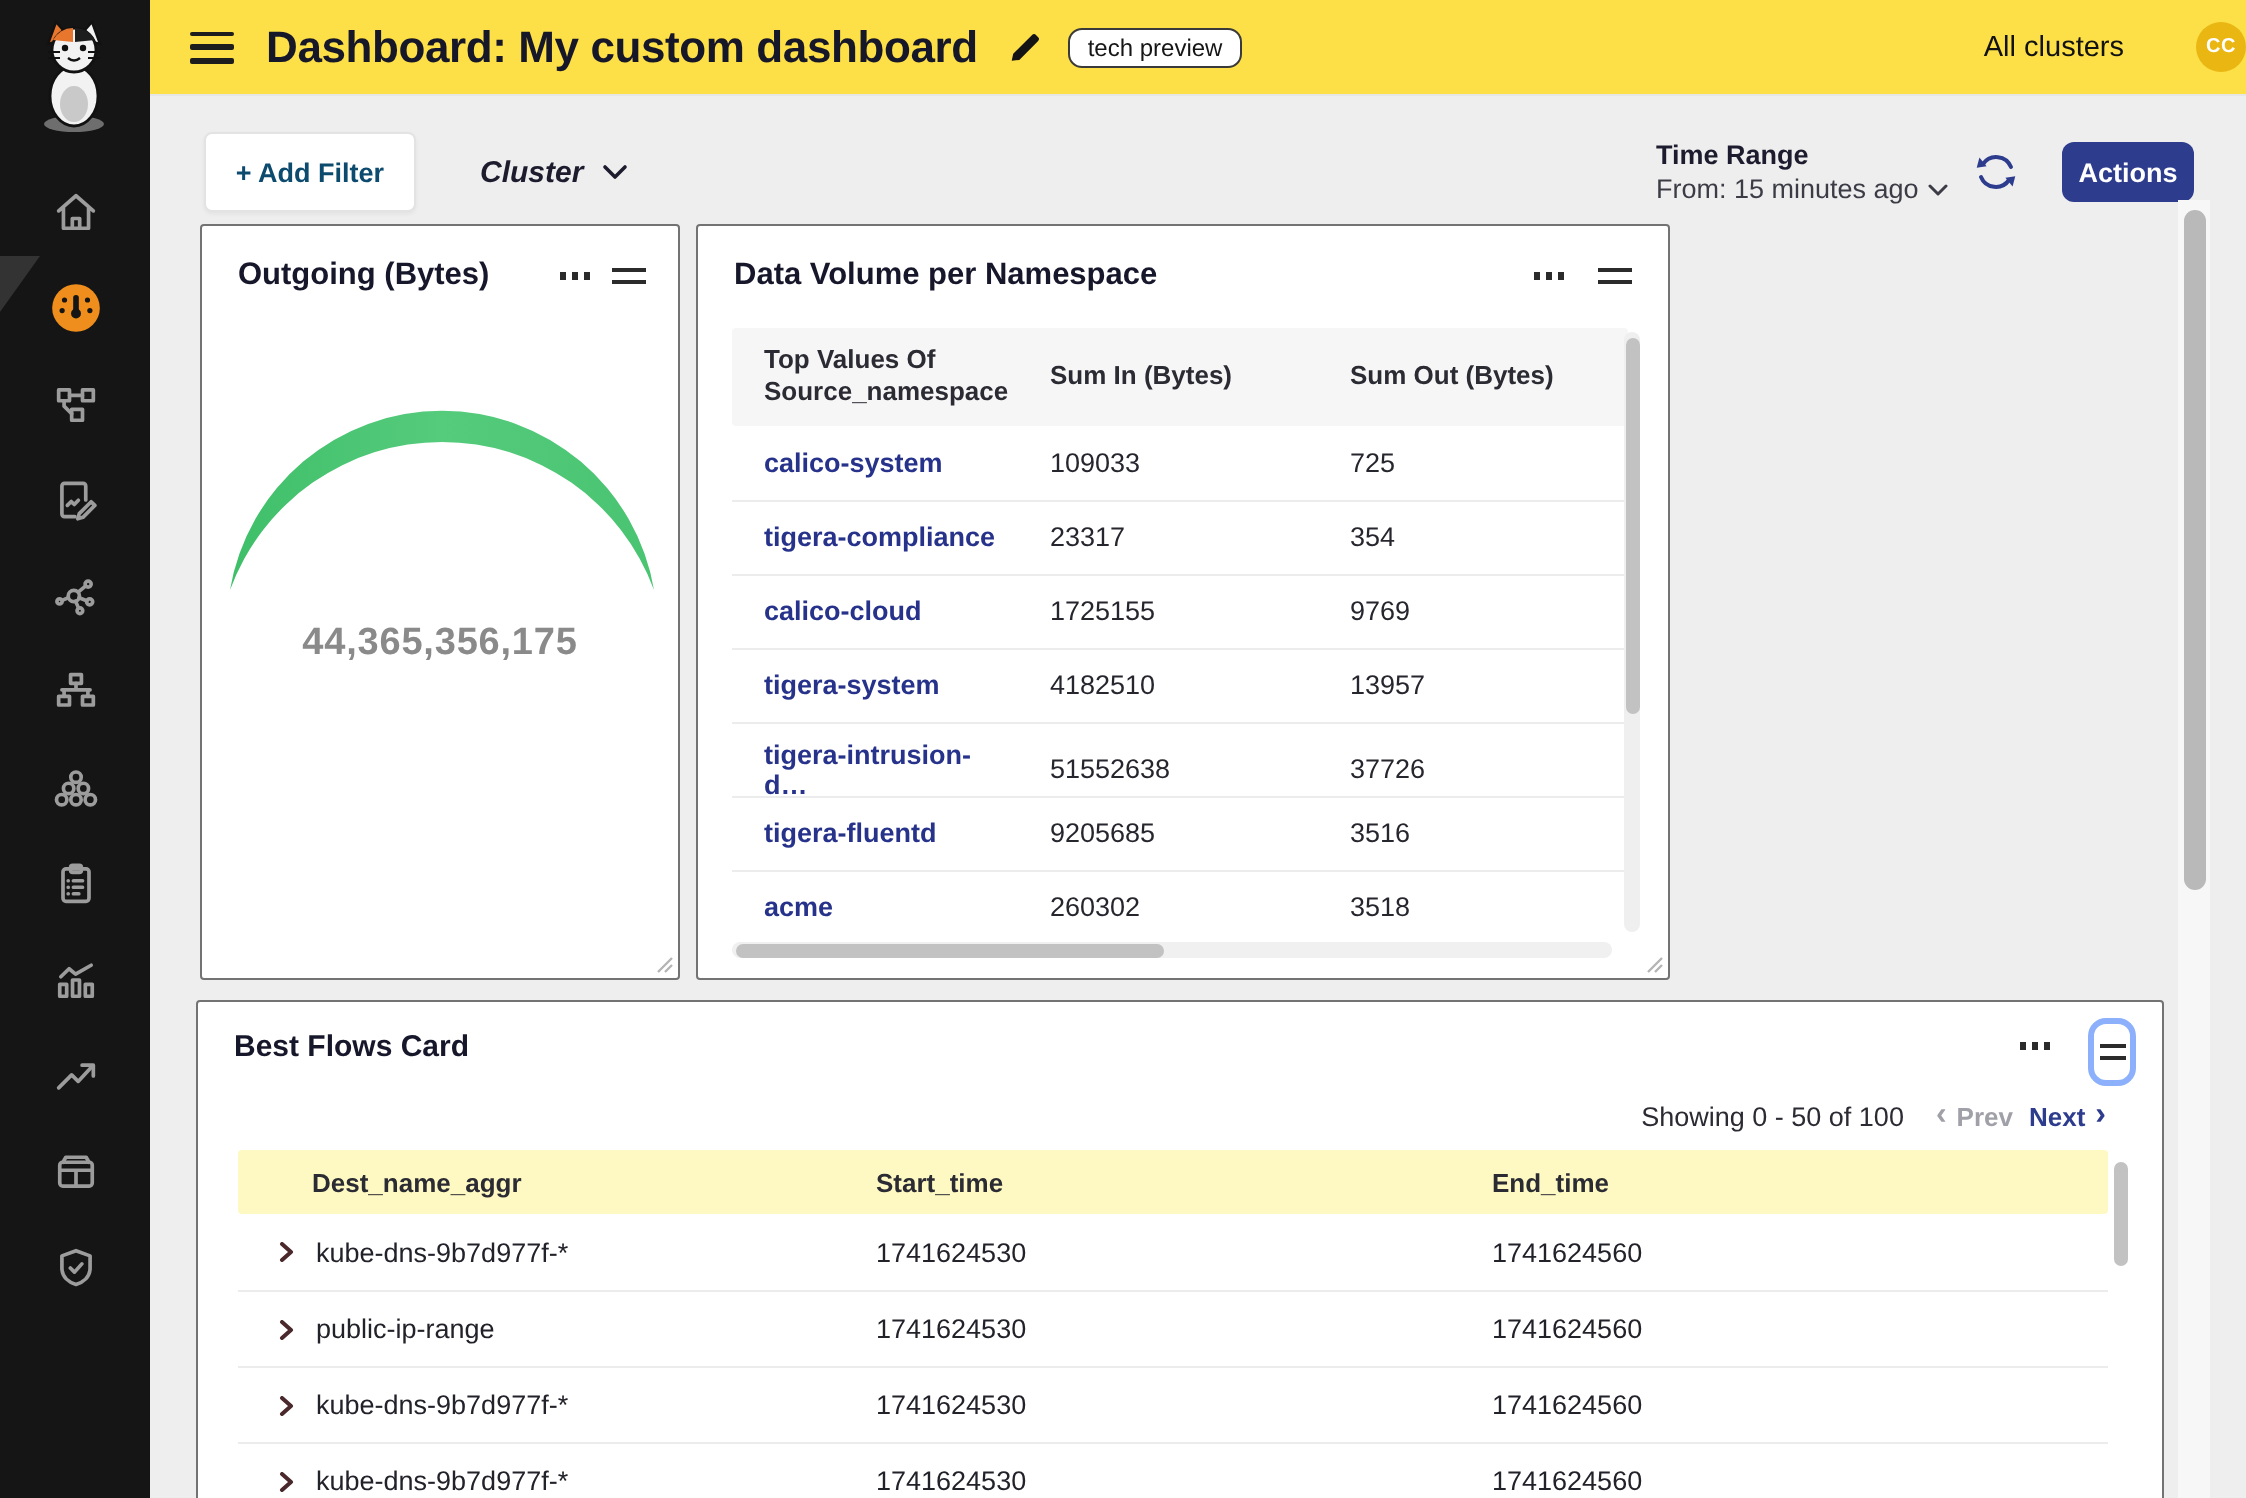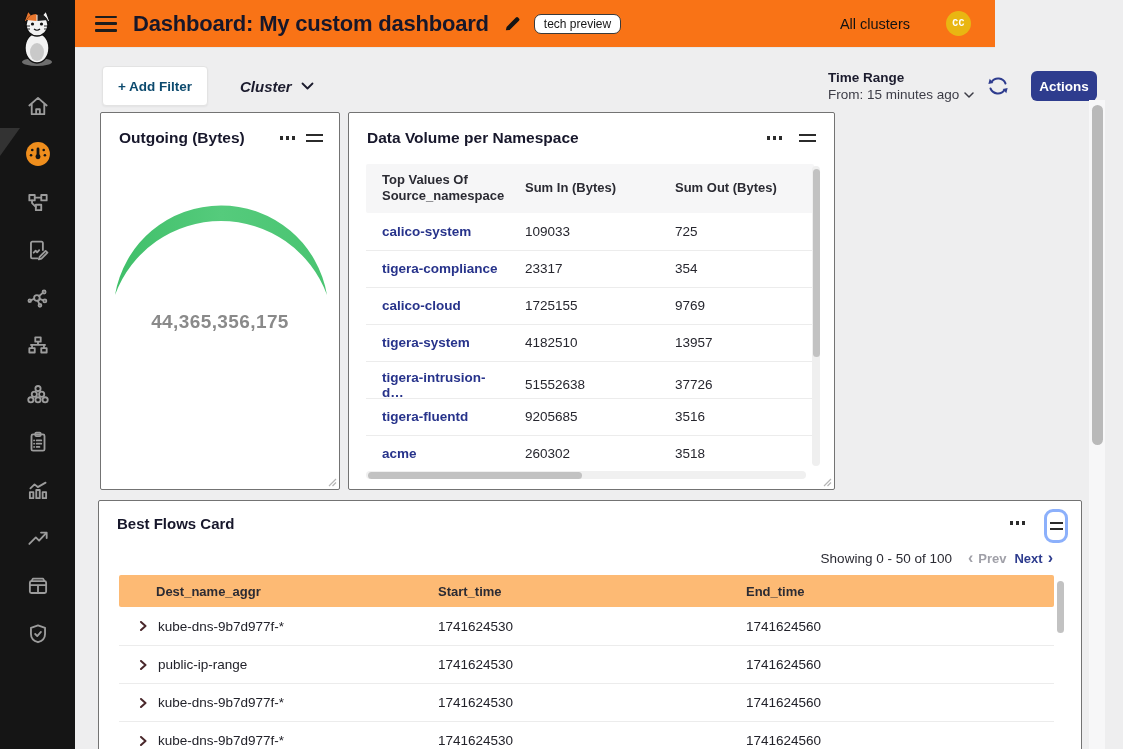--- a/index.html
+++ b/index.html
@@ -10,29 +10,29 @@
     background:#eeeeef; color:#1d1d26;
   }
   
   .sidebar { position:absolute; left:0; top:0; width:75px; height:749px; background:#151515; z-index:10; }
   .logo { position:absolute; left:14px; top:10px; width:46px; height:58px; }
   .side-notch { position:absolute; left:0; top:128px; width:20px; height:28px; background:#333; clip-path:polygon(0 0,100% 0,0 100%); }
   .nav-item { position:absolute; left:0; width:75px; height:44px; display:flex; align-items:center; justify-content:center; cursor:pointer; }
   .nav-item svg { width:26px; height:26px; }
   .icon-stroke { fill:none; stroke:#9c9c9c; stroke-width:1.7; stroke-linecap:round; stroke-linejoin:round; }
   
-  .header { position:absolute; left:75px; top:0; width:920px; height:48px; background:#f97316; border-bottom:1px solid #e6e6e6; display:flex; align-items:center; }
+  .header { position:absolute; left:75px; top:0; width:1048px; height:48px; background:#fde047; border-bottom:1px solid #e6e6e6; display:flex; align-items:center; }
   .hamburger { margin-left:20px; width:22px; height:16px; display:flex; flex-direction:column; justify-content:space-between; cursor:pointer; }
   .hamburger span { display:block; height:2.6px; background:#1d1d1d; border-radius:1px; }
   .page-title { margin-left:16px; font-size:22px; font-weight:700; color:#17172a; letter-spacing:-0.2px; }
   .edit-pencil { margin-left:14px; cursor:pointer; display:flex; }
   .badge { margin-left:12px; border:1.5px solid #3a3a3a; border-radius:7px; padding:2px 9px; font-size:12px; color:#161616; background:#fff; }
   .header-right { margin-left:auto; display:flex; align-items:center; }
   .all-clusters { font-size:14.5px; color:#121212; margin-right:36px; cursor:pointer; }
-  .avatar { width:25px; height:25px; border-radius:50%; background:#e9b612; color:#fff; font-size:10px; font-weight:700; display:flex; align-items:center; justify-content:center; margin-right:24px; cursor:pointer; letter-spacing:0.3px;font-family:Liberation Mono, monospace; }
+  .avatar { width:25px; height:25px; border-radius:50%; background:#e9b612; color:#fff; font-size:10px; font-weight:700; display:flex; align-items:center; justify-content:center; cursor:pointer; letter-spacing:0.3px; }
   
   .btn-add-filter { position:absolute; left:102px; top:66px; width:106px; height:40px; background:#fff; border:1px solid #e3e3e3; border-radius:4px; box-shadow:0 1px 2px rgba(0,0,0,0.05); font-size:13.5px; font-weight:700; color:#0c4a6e; display:flex; align-items:center; justify-content:center; cursor:pointer; }
   .cluster-dd { position:absolute; left:240px; top:66px; height:40px; display:flex; align-items:center; gap:9px; font-size:15px; font-weight:600; color:#1c1c2e; cursor:pointer;font-style:italic; }
   .time-range { position:absolute; left:828px; top:70px; }
   .time-range .tr-label { font-size:13.5px; font-weight:700; color:#1c1c2e; }
   .time-range .tr-value { font-size:13.5px; color:#3c3c46; margin-top:2px; display:flex; align-items:center; gap:5px; cursor:pointer; }
   .refresh-btn { position:absolute; left:986px; top:74px; width:24px; height:24px; cursor:pointer; }
   .btn-actions { position:absolute; left:1031px; top:71px; width:66px; height:30px; background:#2e3c8e; border:none; border-radius:6px; color:#fff; font-size:13.5px; font-weight:600; cursor:pointer; font-family:inherit; }
   
   .card { position:absolute; background:#fff; border:1px solid #737373; border-radius:2px; }
@@ -63,21 +63,21 @@
   
   #card-bestflows { left:98px; top:500px; width:984px; height:300px; }
   #card-bestflows .card-title { top:14px; font-size:15px; }
   .bf-pagination { position:absolute; right:28px; top:49px; display:flex; align-items:center; gap:8px; font-size:13.5px; }
   .bf-showing { color:#2b2b33; margin-right:8px; }
   .pg-prev { color:#a0a0a8; display:flex; align-items:center; gap:5px; cursor:default; font-weight:600; font-size:13px; }
   .pg-next { color:#2e3c8e; display:flex; align-items:center; gap:5px; cursor:pointer; font-weight:700; font-size:13px; }
   .pg-chevron { font-size:16px; line-height:1; }
   .bf-table { position:absolute; left:20px; top:74px; width:935px; }
   .bf-row { display:grid; grid-template-columns:282px 308px 345px; align-items:center; }
-  .bf-head { background:#fdba74; height:32px; border-radius:2px; }
+  .bf-head { background:#fef9c3; height:32px; border-radius:2px; }
   .bf-head .bf-cell { font-size:13px; font-weight:700; color:#2b2b33; }
   .bf-cell { padding:0 10px 0 37px; font-size:13.5px; color:#22222a; }
   .bf-body .bf-row { border-top:1px solid #ececec; height:38px; }
   .bf-body .bf-row:first-child { border-top:none; }
   .bf-name { display:flex; align-items:center; gap:10px; padding-left:19px; }
   .row-chevron { display:flex; cursor:pointer; flex:none; }
   .focus-handle { position:absolute; right:13px; top:8px; width:24px; height:34px; border:3px solid #8cb0fb; border-radius:9px; display:flex; flex-direction:column; gap:3.5px; align-items:center; justify-content:center; cursor:grab; background:#fff; }
   .focus-handle span { width:13px; height:2.3px; background:#2b2b2b; display:block; }
   
   .page-scrollbar { position:absolute; left:1089px; top:100px; width:16px; height:649px; background:#f7f7f8; }

